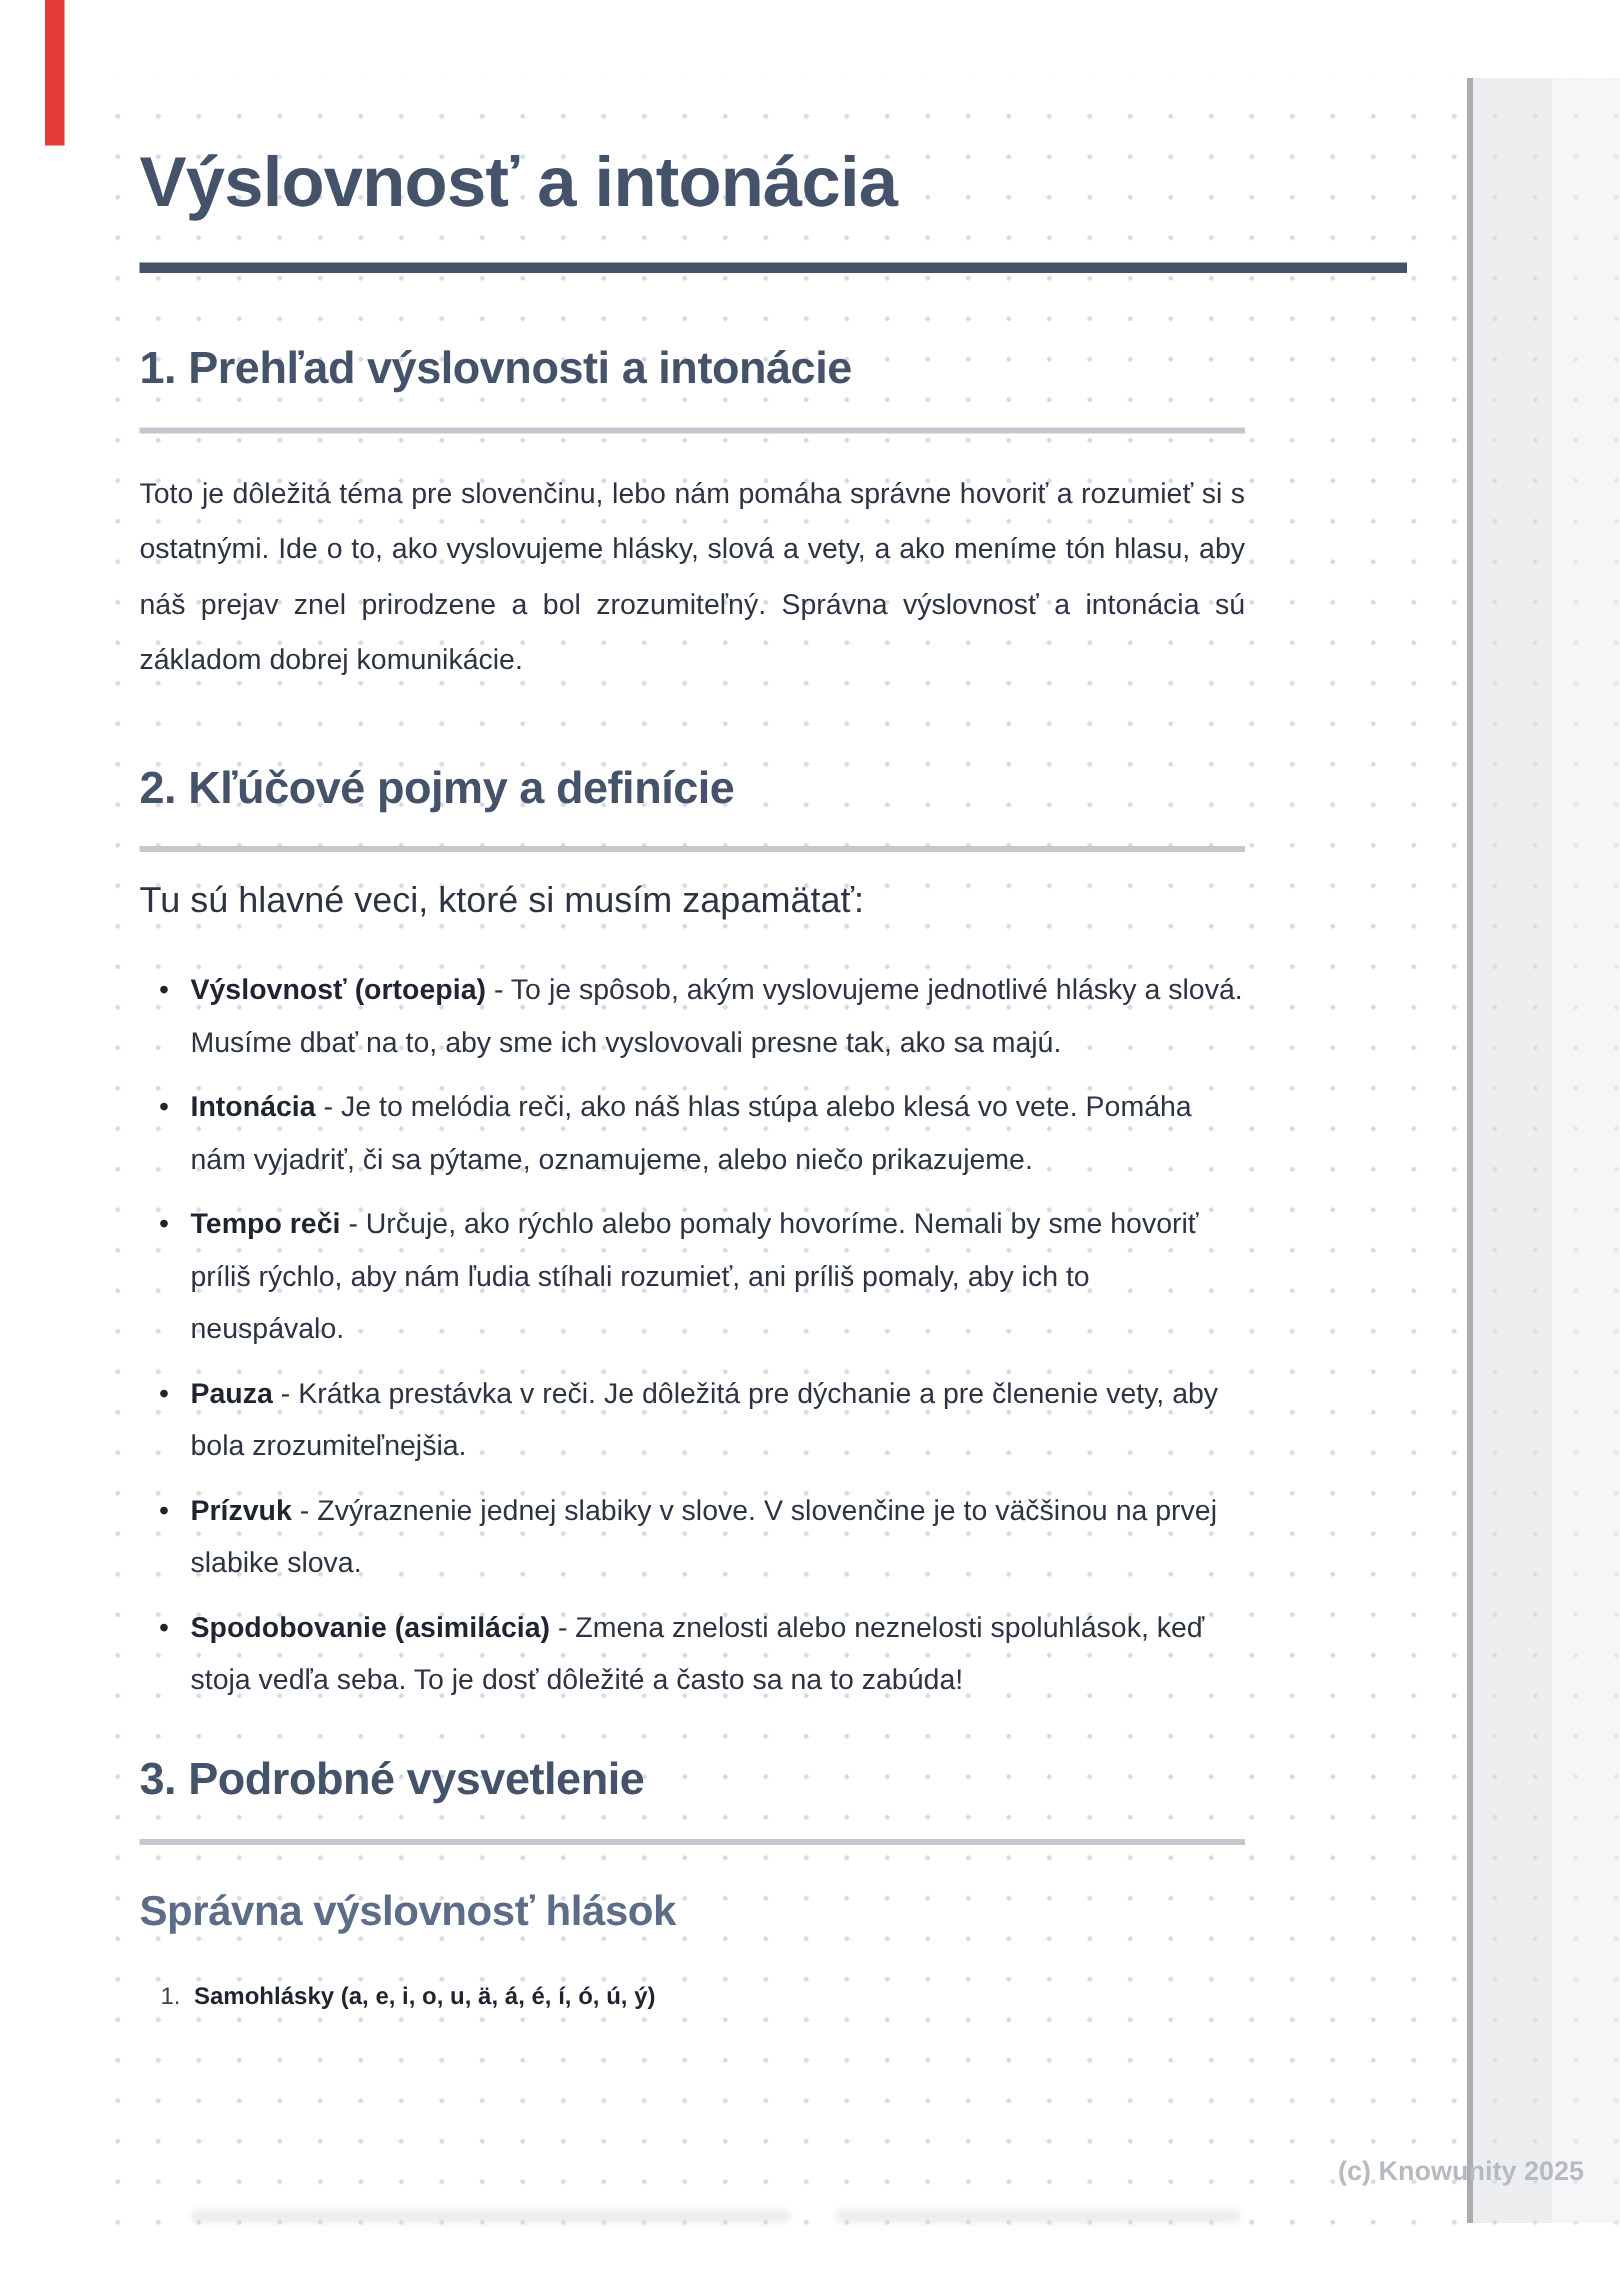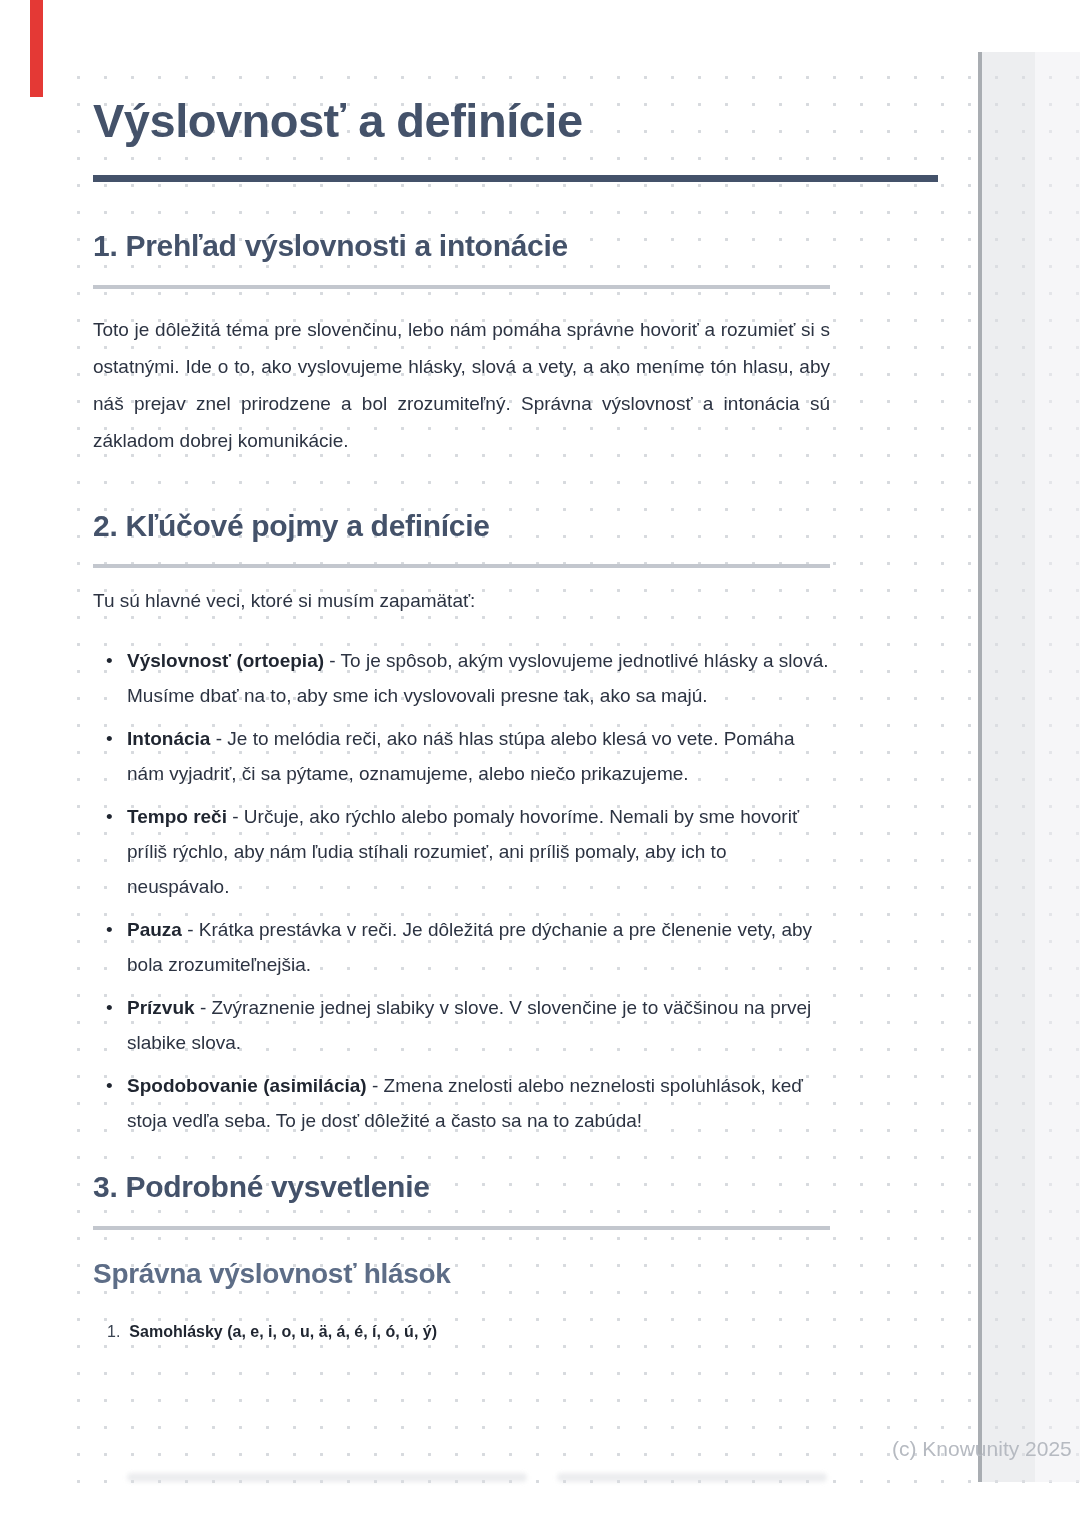--- a/index.html
+++ b/index.html
@@ -90,21 +90,21 @@
 
   p.lead {
     margin-top: 22px;
     font-size: 19px;
     line-height: 37px;
     text-align: justify;
     color: #2c3342;
   }
   p.intro {
     margin-top: 16px;
-    font-size: 19px;
+    font-size: 24px;
     line-height: 33px;
     color: #2c3342;
   }
 
   ul.terms {
     list-style: none;
     margin-top: 26px;
   }
   ul.terms li {
     position: relative;
@@ -148,39 +148,40 @@
 
   
   .clipped-line { position: absolute; left: 0; top: 1421px; height: 10px; opacity: 0.55; }
   .clipped-seg { position: absolute; top: 0; height: 9px; background: #dcdee2; border-radius: 5px; filter: blur(2px); }
   .clipped-seg.a { left: 70px; width: 400px; }
   .clipped-seg.b { left: 500px; width: 270px; }
 
   .copyright {
     position: absolute;
     left: 892px; top: 1437px;
-    font-size: 21px;
+    font-size: 18px;
     color: #b6bac1;
     z-index: 6;
     white-space: nowrap;
+    font-weight: bold;
   }
 </style>
 </head>
 <body>
 
 <div class="ribbon"></div>
 
 <div class="paper">
   <div class="edge-line"></div>
   <div class="edge-panel"></div>
   <div class="edge-panel-2"></div>
 
   <div class="content">
 
-    <h1 class="doc-title">Výslovnosť a definície</h1>
+    <h1 class="doc-title">Výslovnosť a intonácia</h1>
     <div class="rule-strong"></div>
 
     <h2 class="section-heading h2-1">1. Prehľad výslovnosti a intonácie</h2>
     <div class="rule-light"></div>
     <p class="lead">Toto je dôležitá téma pre slovenčinu, lebo nám pomáha správne hovoriť a rozumieť si s ostatnými. Ide o to, ako vyslovujeme hlásky, slová a vety, a ako meníme tón hlasu, aby náš prejav znel prirodzene a bol zrozumiteľný. Správna výslovnosť a intonácia sú základom dobrej komunikácie.</p>
 
     <h2 class="section-heading h2-2">2. Kľúčové pojmy a definície</h2>
     <div class="rule-light"></div>
     <p class="intro">Tu sú hlavné veci, ktoré si musím zapamätať:</p>
 

